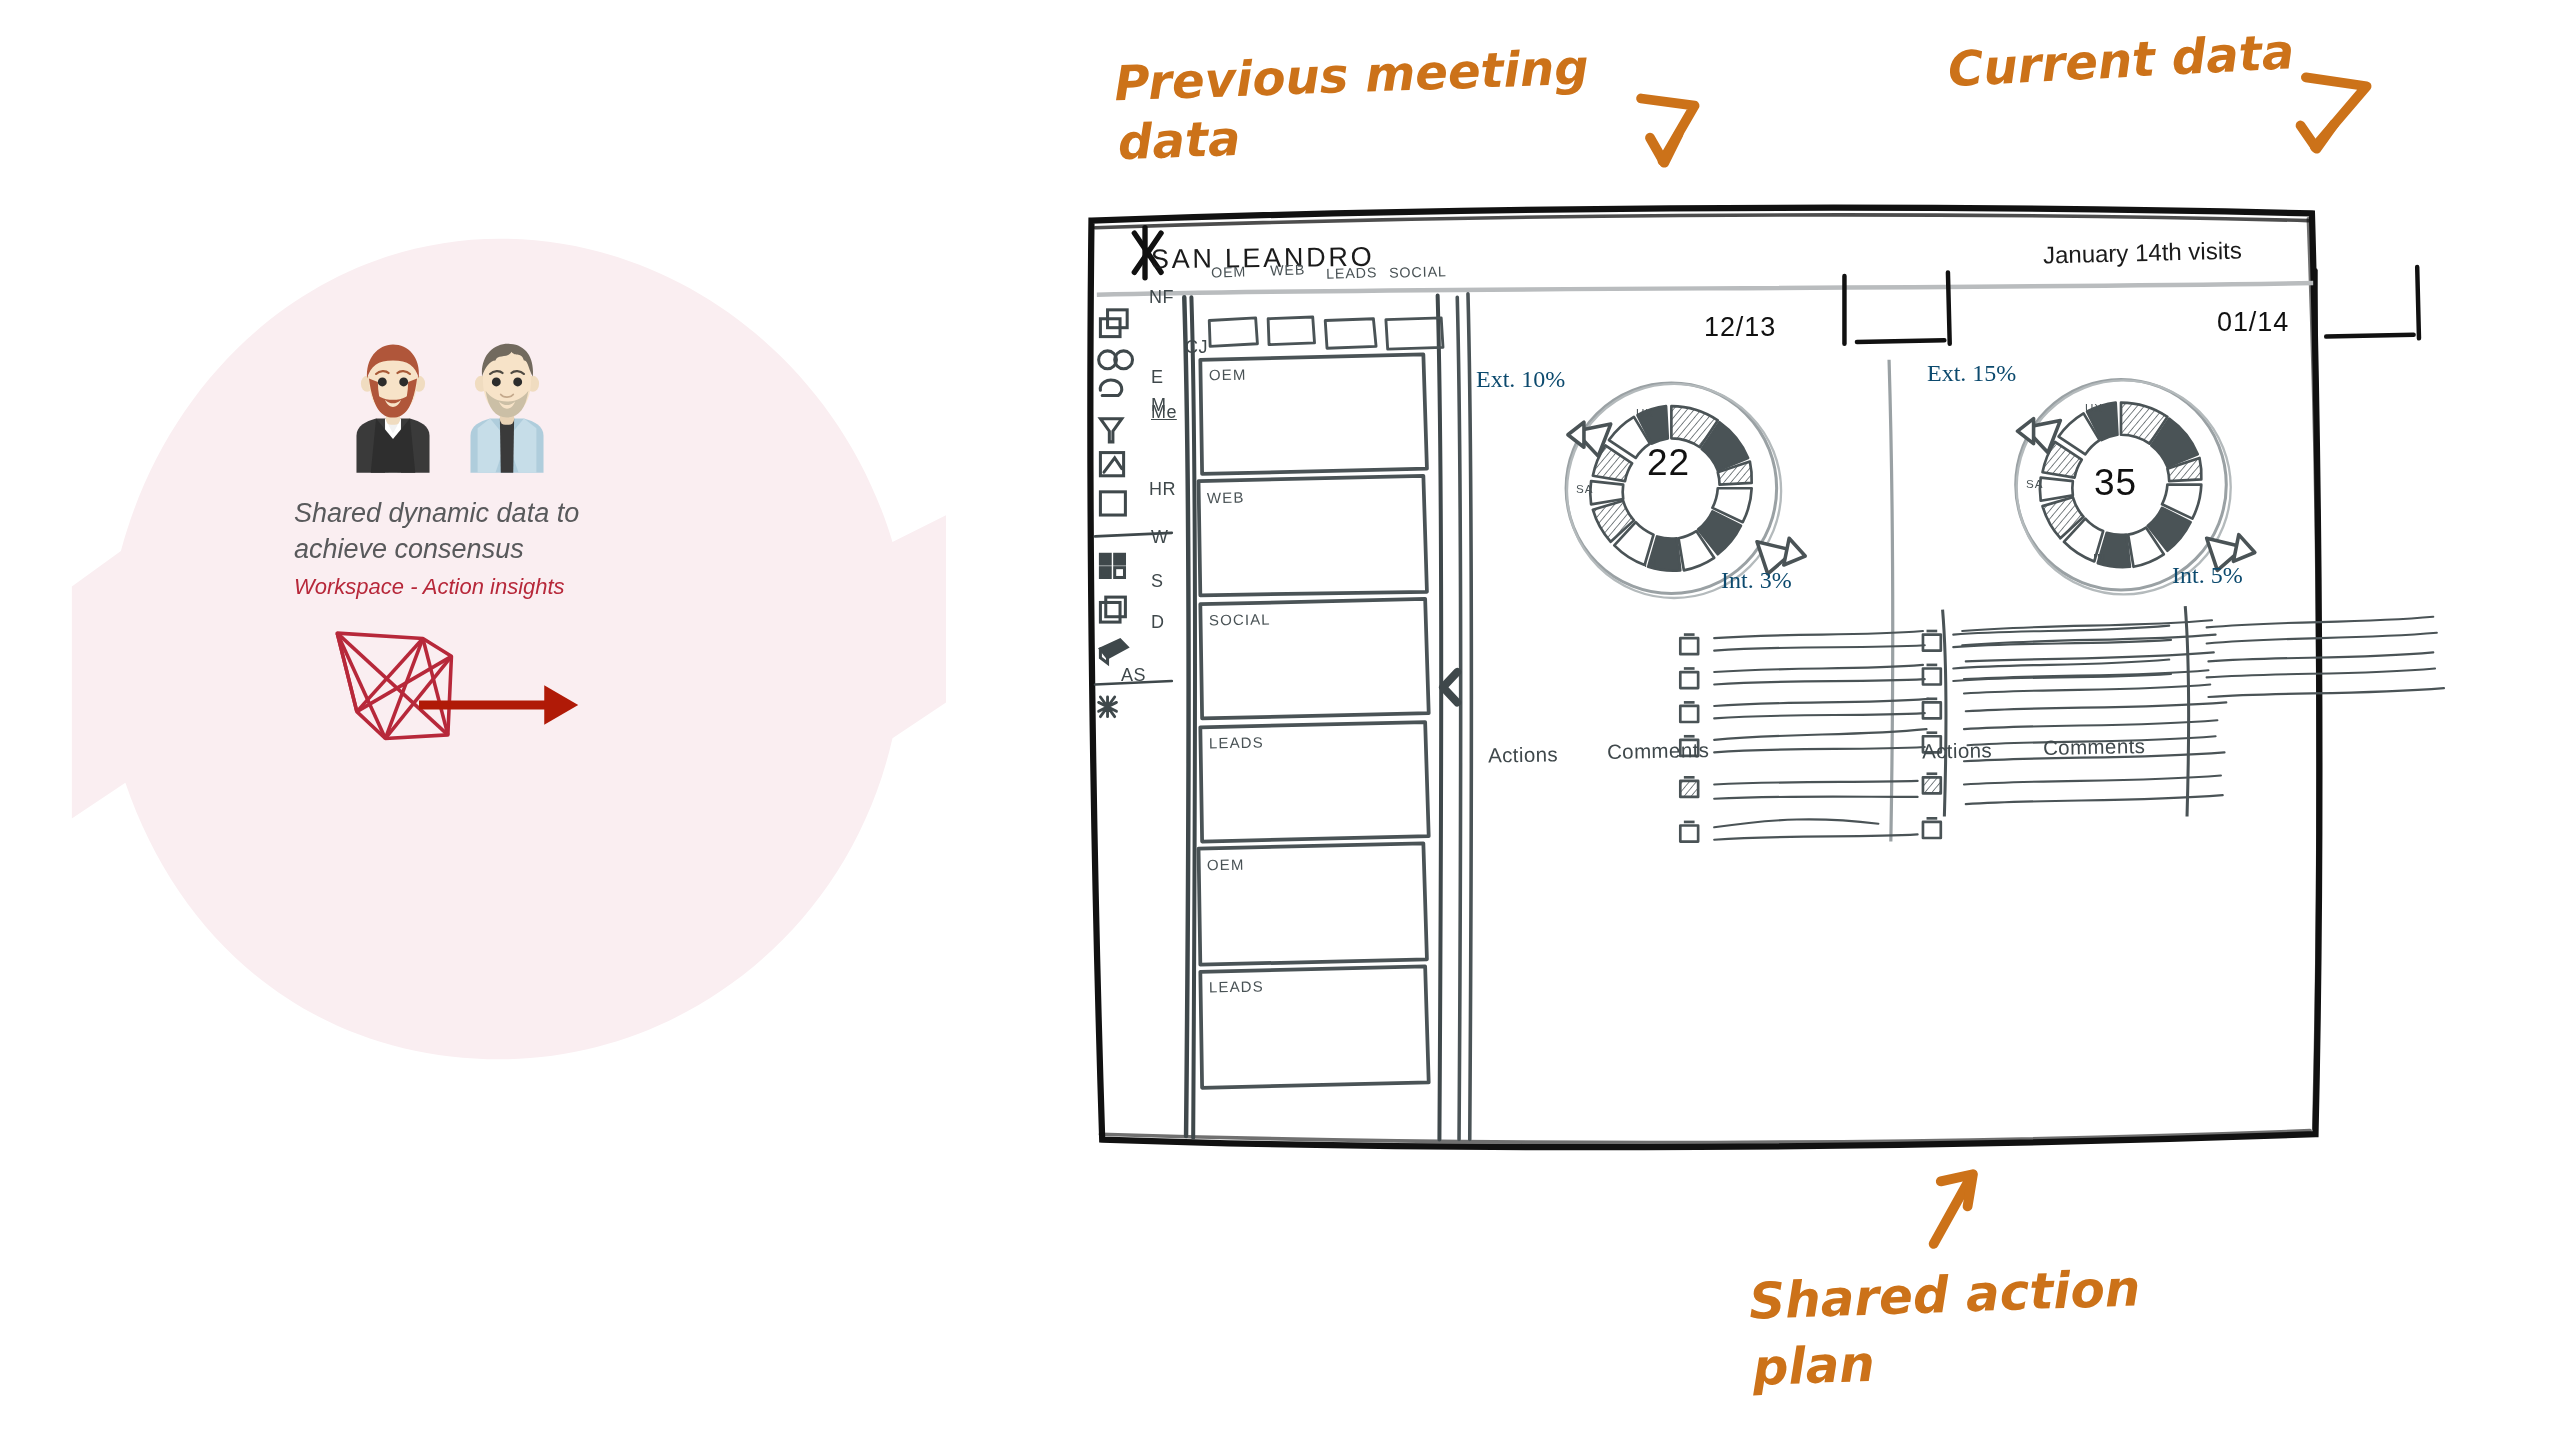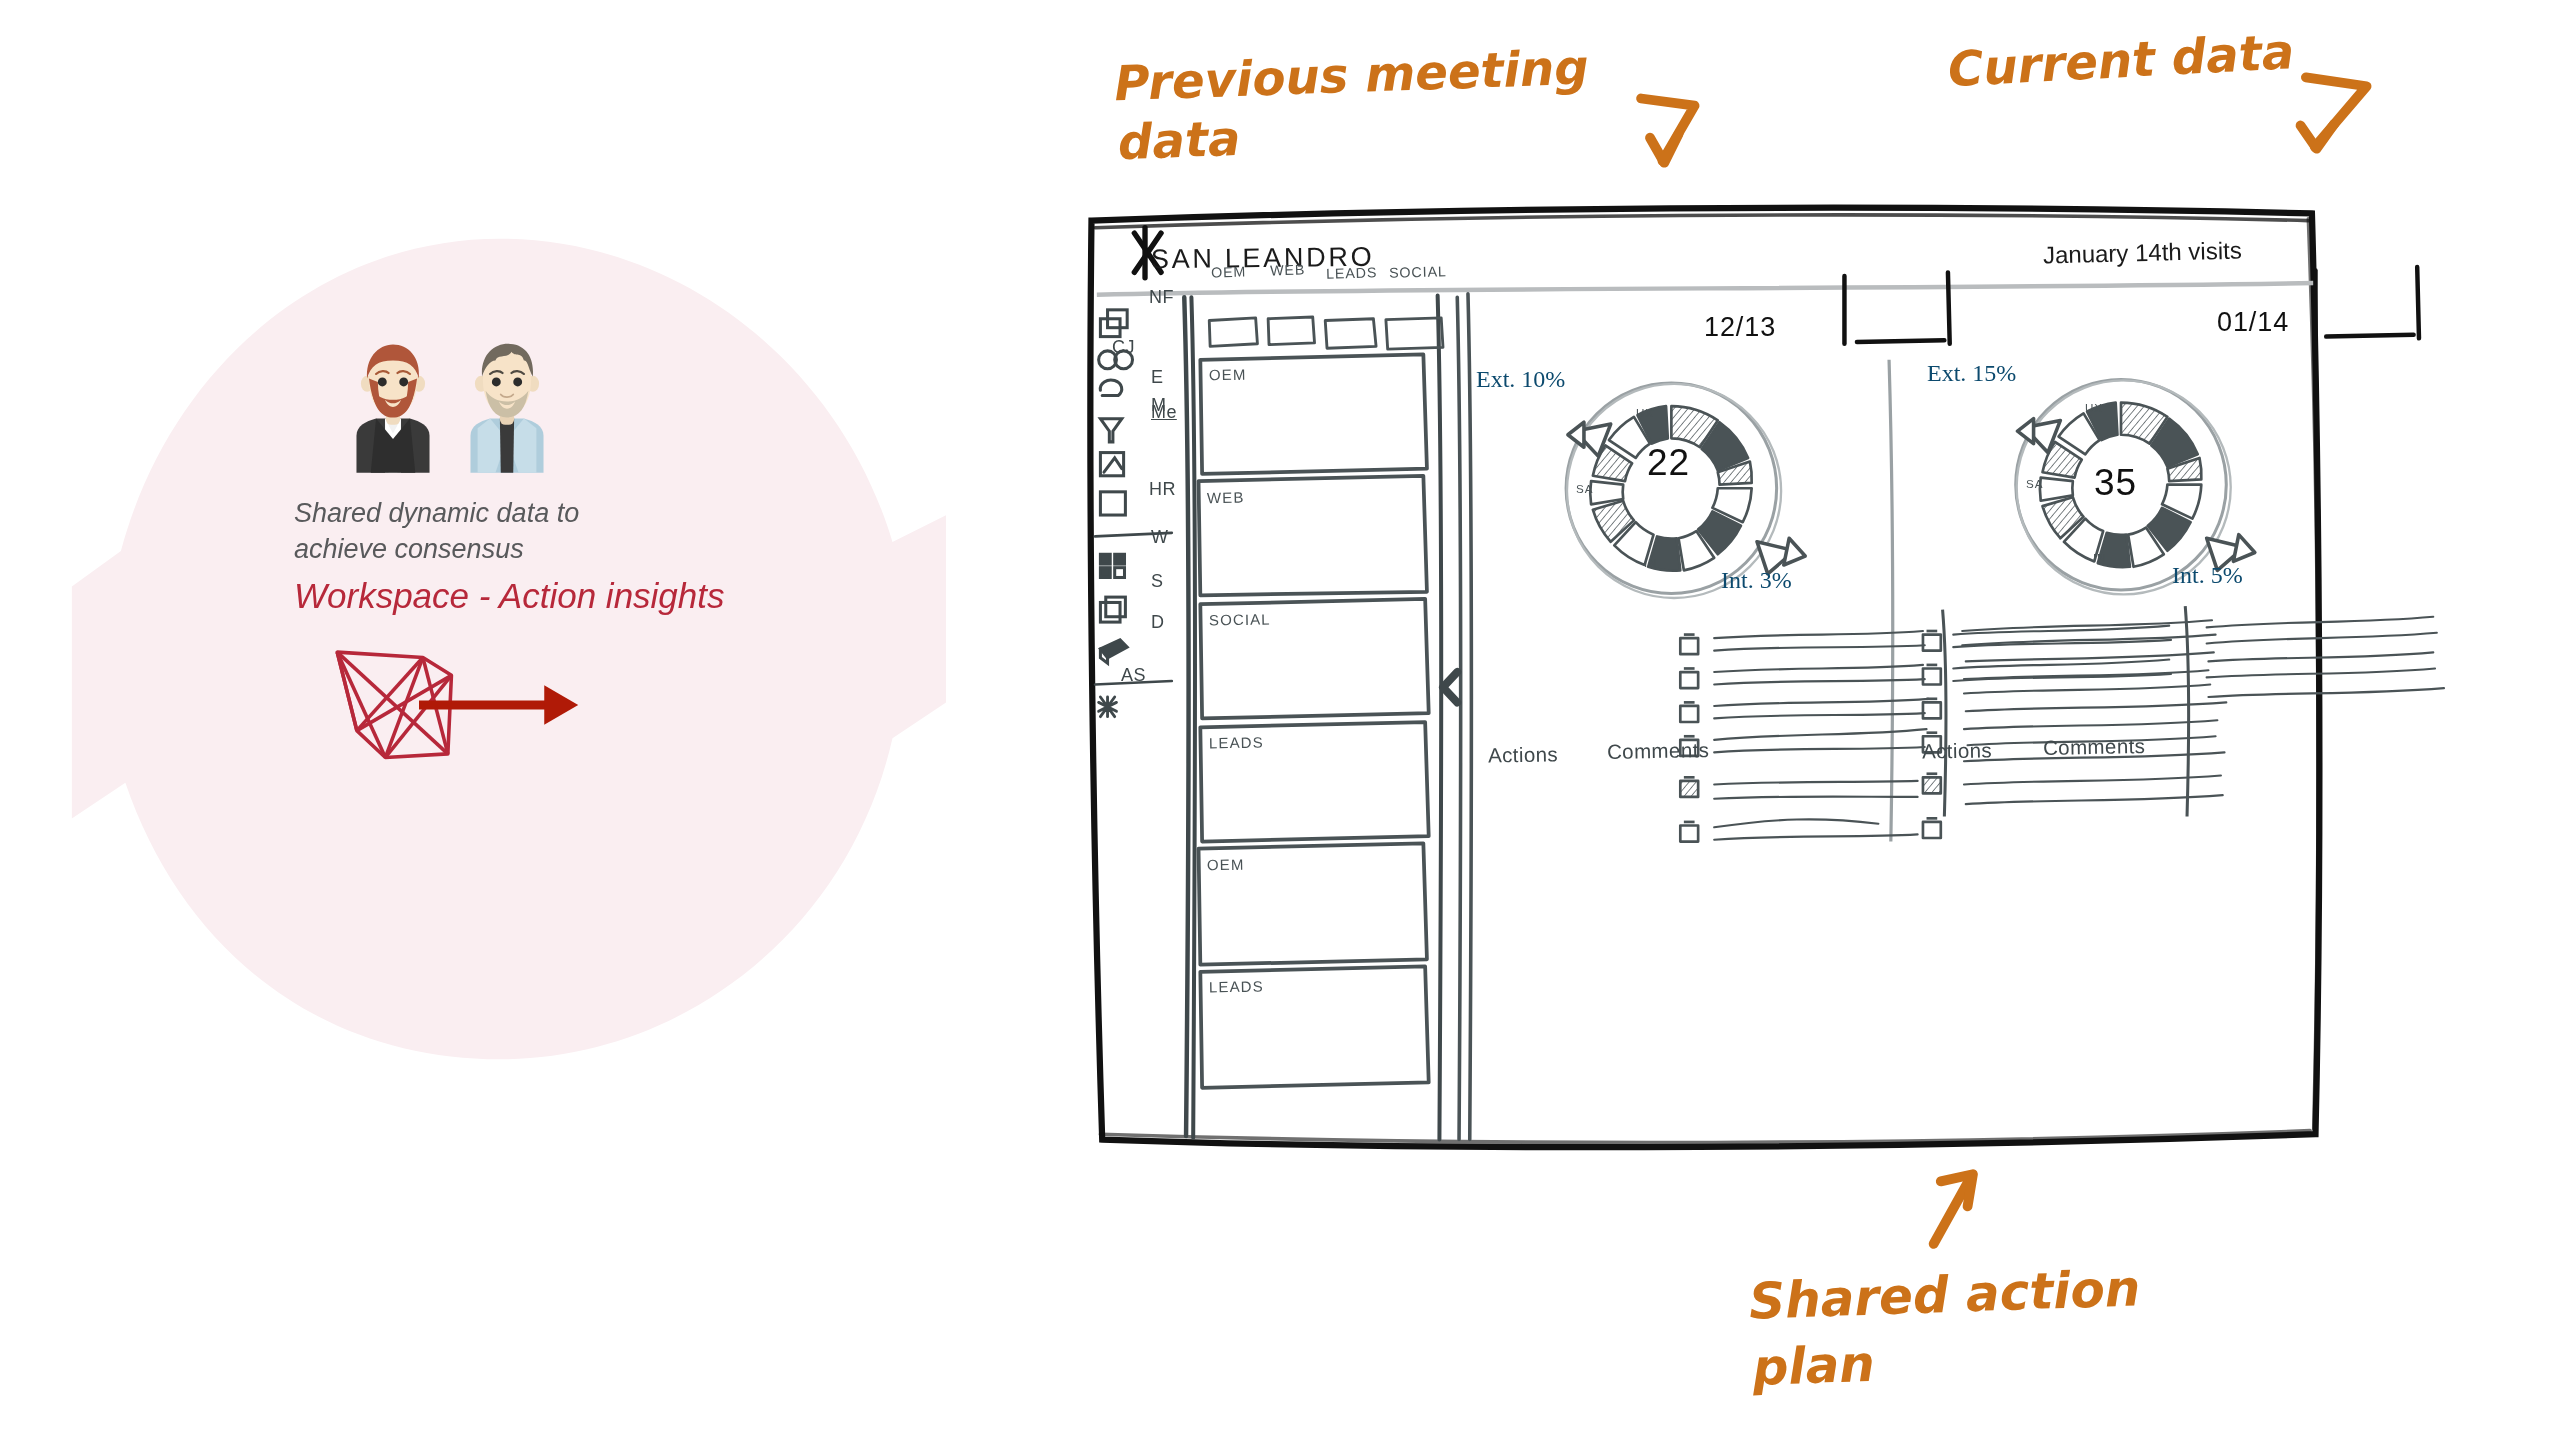--- a/index.html
+++ b/index.html
@@ -14,21 +14,21 @@
   
   #persona-blob { position:absolute; left:54px; top:203px; width:892px; height:892px; }
   #persona-blob svg { display:block; width:100%; height:100%; }
 
   .persona-content { position:absolute; left:294px; top:339px; width:410px; text-align:left; }
   .avatars { display:flex; gap:16px; margin-left:50px; margin-bottom:23px; }
   .avatar { width:98px; height:134px; }
 
   .persona-line { font-style: italic; font-size: 27px; line-height: 1.33; color:#58595b; }
   .persona-sub {
-    font-style: italic; font-size: 35px; line-height: 1.5;
+    font-style: italic; font-size: 22px; line-height: 1.5;
     color:#b7283a; margin-top: 1.8px; white-space: nowrap;
   }
   #gem-icon { margin-left: 36px; margin-top: 23px; width: 134px; height: 116px; }
 
   #red-arrow { position:absolute; left:419px; top:678px; width:161px; height:54px; }
 
   
   .annot { position:absolute; color:#cc7219; pointer-events:none; }
   .annot svg { display:block; overflow:visible; }
   #annot-previous { left:1115px; top:45px; width:642px; height:161px; }
@@ -433,21 +433,21 @@
 
   <div class="ink" id="app-title">SAN LEANDRO</div>
   <div class="ink" id="visits-label">January 14th visits</div>
 
   <div class="ink tab-label" style="left:1211px; top:264px; transform:rotate(-1.5deg);">OEM</div>
   <div class="ink tab-label" style="left:1270px; top:262px; transform:rotate(-1.5deg);">WEB</div>
   <div class="ink tab-label" style="left:1326px; top:265px; transform:rotate(-1.5deg);">LEADS</div>
   <div class="ink tab-label" style="left:1389px; top:264px; transform:rotate(-1.5deg);">SOCIAL</div>
 
   <div class="ink nav-label" style="left:1149px; top:287px;">NF</div>
-  <div class="ink nav-label" style="left:1112px; top:337px;">CJ</div>
+  <div class="ink nav-label" style="left:1185px; top:337px;">CJ</div>
   <div class="ink nav-label" style="left:1151px; top:367px;">E</div>
   <div class="ink nav-label" style="left:1151px; top:395px;">M</div>
   <div class="ink nav-label" style="left:1151px; top:402px;text-decoration:underline;">Me</div>
   <div class="ink nav-label" style="left:1149px; top:479px;">HR</div>
   <div class="ink nav-label" style="left:1151px; top:527px;">W</div>
   <div class="ink nav-label" style="left:1151px; top:571px;">S</div>
   <div class="ink nav-label" style="left:1151px; top:612px;">D</div>
   <div class="ink nav-label" style="left:1121px; top:665px;text-align:center;">AS</div>
 
   <div class="ink card-label" style="left:1209px; top:366px; transform:rotate(-1deg);">OEM</div>

